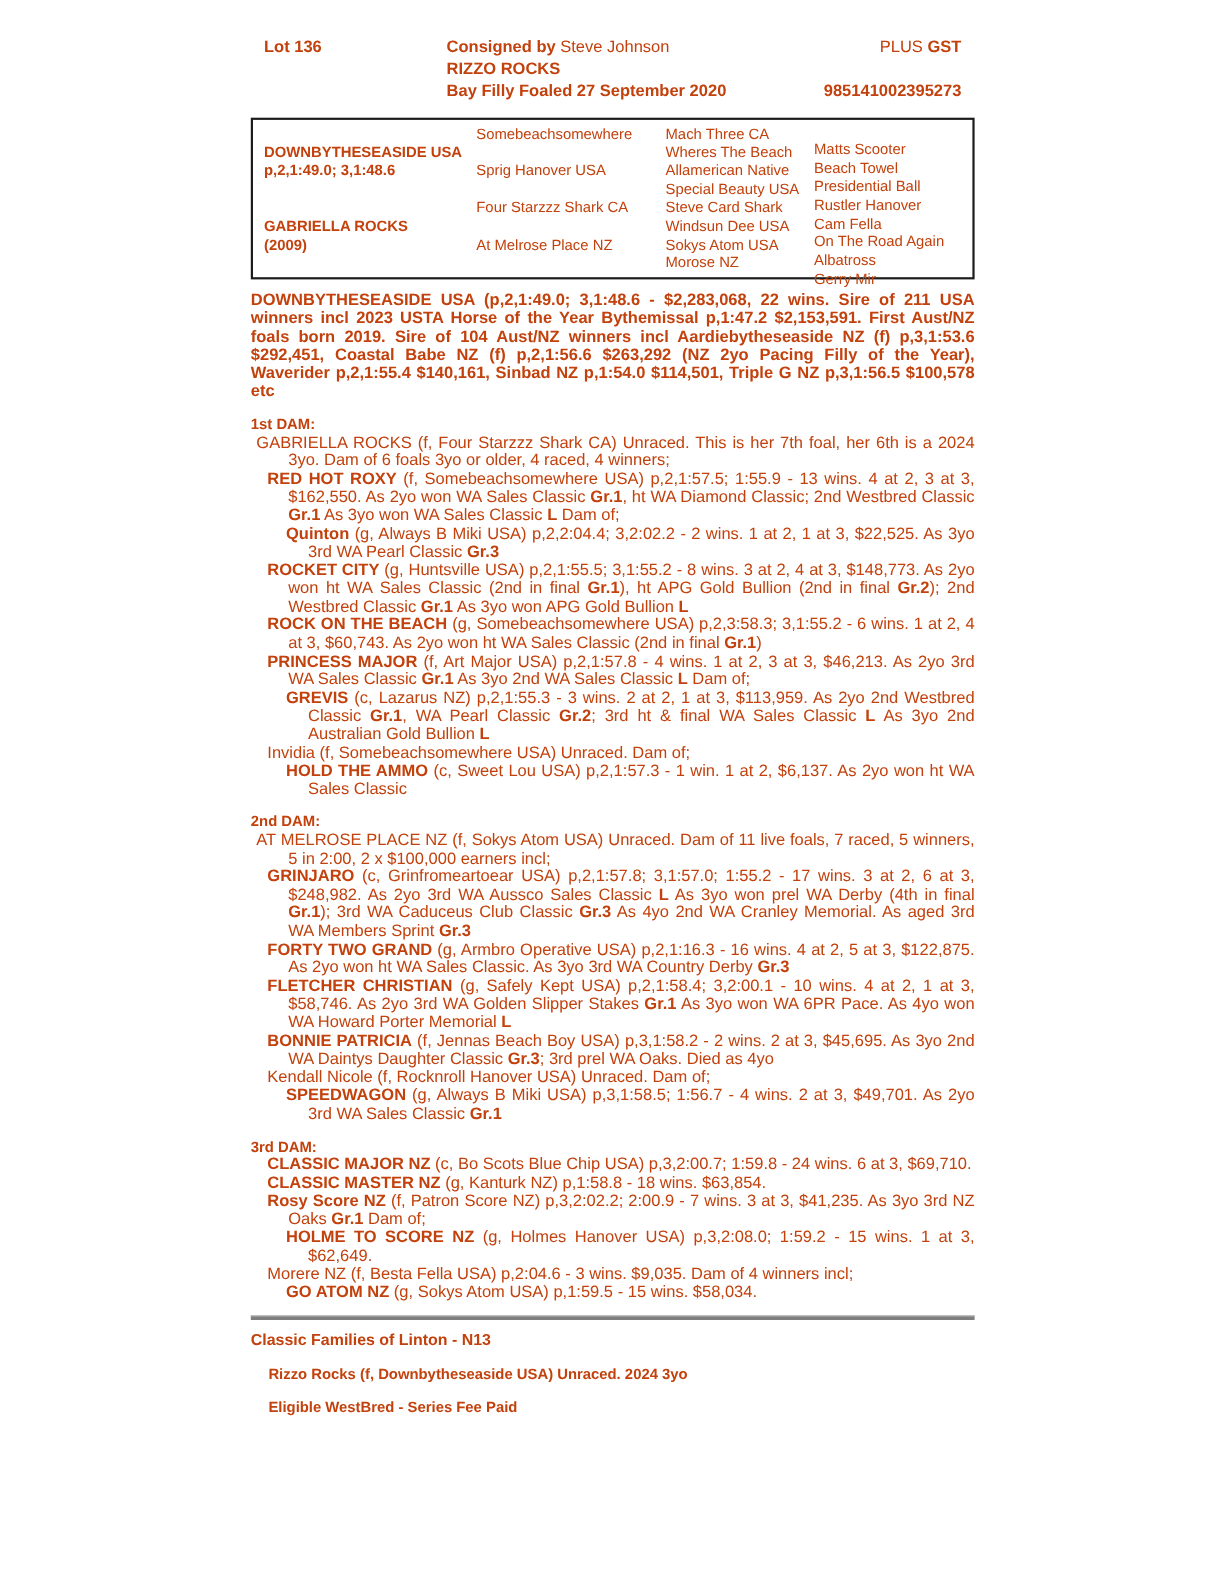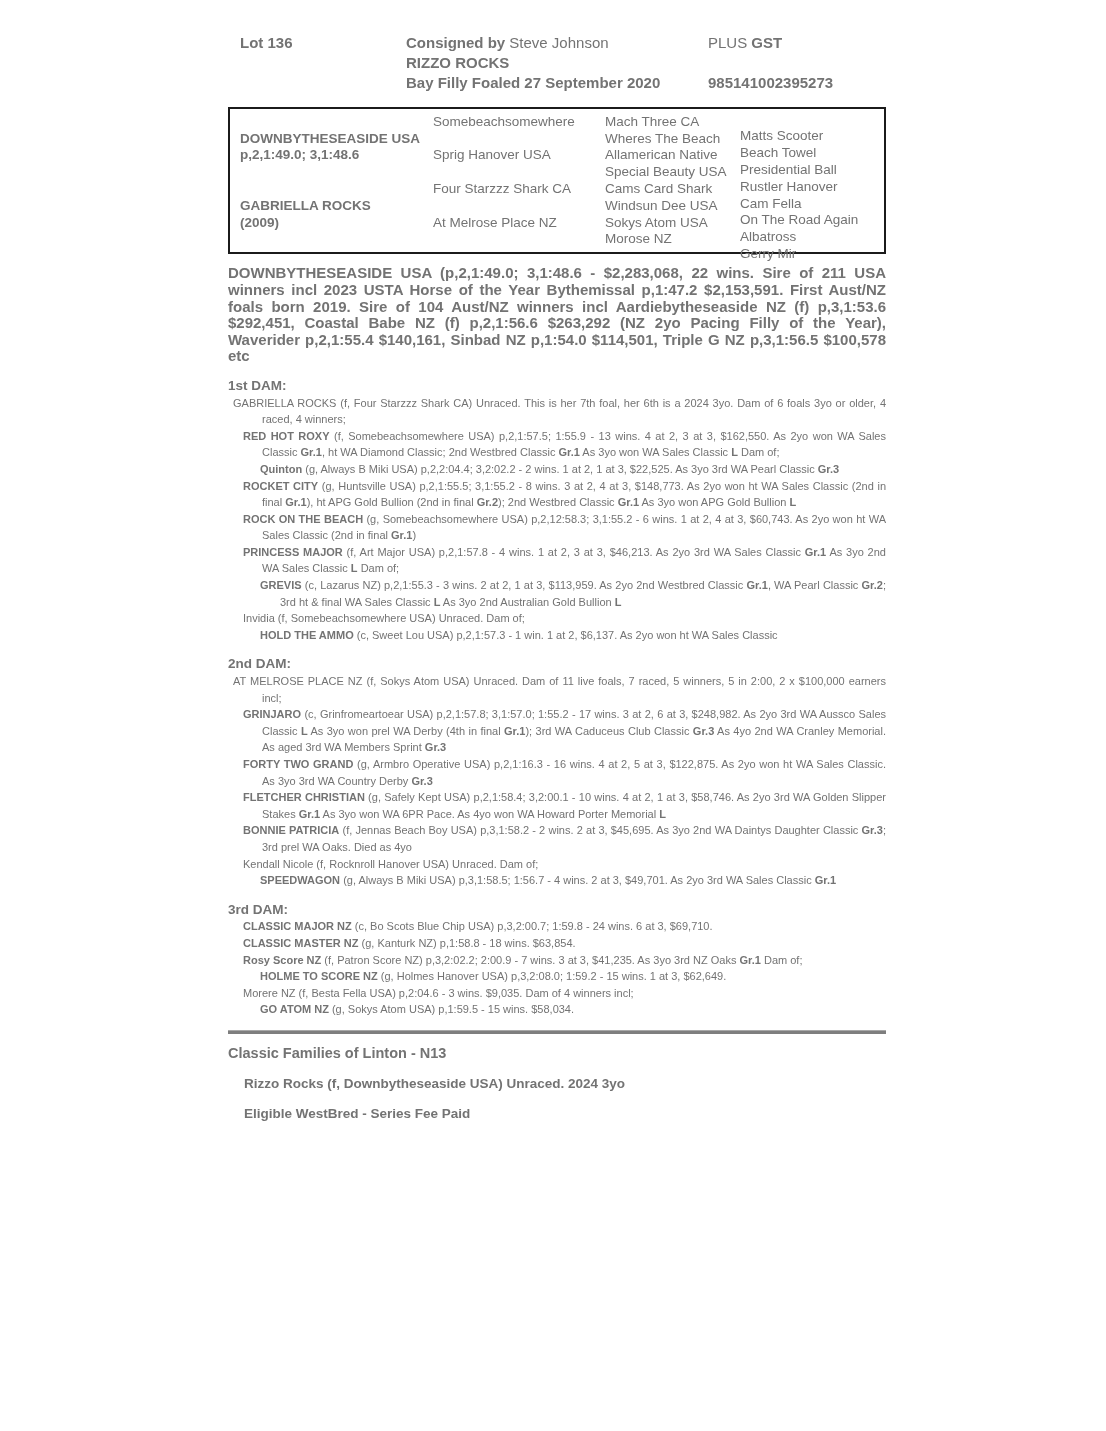--- a/index.html
+++ b/index.html
@@ -1,42 +1,42 @@
 <!DOCTYPE html>
 <html><head>
 <meta charset="utf-8">
 <style>
   html,body { margin:0; padding:0; background:#e9e9e9; }
   .page { width:1106px; height:1431px; background:#ffffff; position:relative;
-          font-family:"Liberation Sans", sans-serif; color:#737373; overflow:hidden; }
+          font-family:"Liberation Sans", sans-serif; color:#c2410c; overflow:hidden; }
   .content { position:absolute; left:228px; top:0; width:658px; }
   .b { font-weight:bold; }
   .j { text-align:justify; }
 
   
   .header { display:grid; grid-template-columns:178px 1fr 178px; margin-top:33px;
             line-height:20px; font-size:15px; }
   .h-left { padding-left:12px; }
   .h-center { text-align:left; }
-  .h-right { padding-right:12px; }
+  .h-right { text-align:right; padding-right:12px; }
 
   
   .ptable { border:2px solid #1b1b1b; margin-top:14px; display:grid;
             grid-template-columns:193px 172px 135px 1fr; grid-auto-rows:16.8px;
             padding:4px 0 5px 10px; font-size:13.5px; align-items:center; }
   .ptable .cell { white-space:nowrap; }
   .ptable .c1 { grid-column:1; font-weight:bold; }
   .ptable .c2 { grid-column:2; }
   .ptable .c3 { grid-column:3; }
   .ptable .c4 { grid-column:4;margin-top:29px; }
 
   
   .sire { margin:11px 0 0 0; font-size:15px; line-height:16.6px; font-weight:bold; }
   .dam-head { margin:13px 0 0 0; font-size:13.5px; line-height:16.6px; font-weight:bold; }
-  .entry { margin:0; font-size:11px; line-height:16.6px; }
+  .entry { margin:0; font-size:15px; line-height:16.6px; }
   .ind0 { padding-left:34px; text-indent:-29px; }
   .ind1 { padding-left:34px; text-indent:-19px; }
   .ind2 { padding-left:52px; text-indent:-20px; }
 
   
   .rule { height:3px; background:#7e7e7e; border-top:1px solid #a8a8a8; margin-top:12px; }
   .f1 { font-size:14.5px; margin:11px 0 0 0; font-weight:bold; }
   .f2 { font-size:13.5px; margin:15px 0 0 0; font-weight:bold;padding-left:16px; }
 </style>
 </head>
@@ -71,21 +71,21 @@
 
       <div class="cell c2" style="grid-row:1">Somebeachsomewhere</div>
       <div class="cell c2" style="grid-row:3">Sprig Hanover USA</div>
       <div class="cell c2" style="grid-row:5">Four Starzzz Shark CA</div>
       <div class="cell c2" style="grid-row:7">At Melrose Place NZ</div>
 
       <div class="cell c3" style="grid-row:1">Mach Three CA</div>
       <div class="cell c3" style="grid-row:2">Wheres The Beach</div>
       <div class="cell c3" style="grid-row:3">Allamerican Native</div>
       <div class="cell c3" style="grid-row:4">Special Beauty USA</div>
-      <div class="cell c3" style="grid-row:5">Cams Card Shark</div>
+      <div class="cell c3" style="grid-row:5">Steve Card Shark</div>
       <div class="cell c3" style="grid-row:6">Windsun Dee USA</div>
       <div class="cell c3" style="grid-row:7">Sokys Atom USA</div>
       <div class="cell c3" style="grid-row:8">Morose NZ</div>
 
       <div class="cell c4" style="grid-row:1">Matts Scooter</div>
       <div class="cell c4" style="grid-row:2">Beach Towel</div>
       <div class="cell c4" style="grid-row:3">Presidential Ball</div>
       <div class="cell c4" style="grid-row:4">Rustler Hanover</div>
       <div class="cell c4" style="grid-row:5">Cam Fella</div>
       <div class="cell c4" style="grid-row:6">On The Road Again</div>
@@ -94,21 +94,21 @@
     </div>
 
     <p class="sire j">DOWNBYTHESEASIDE USA (p,2,1:49.0; 3,1:48.6 - $2,283,068, 22 wins. Sire of 211 USA winners incl 2023 USTA Horse of the Year Bythemissal p,1:47.2 $2,153,591. First Aust/NZ foals born 2019. Sire of 104 Aust/NZ winners incl Aardiebytheseaside NZ (f) p,3,1:53.6 $292,451, Coastal Babe NZ (f) p,2,1:56.6 $263,292 (NZ 2yo Pacing Filly of the Year), Waverider p,2,1:55.4 $140,161, Sinbad NZ p,1:54.0 $114,501, Triple G NZ p,3,1:56.5 $100,578 etc</p>
 
     <div id="dam-sections">
         <p class="dam-head">1st DAM:</p>
         <p class="entry j ind0"><span>GABRIELLA ROCKS (f, Four Starzzz Shark CA) Unraced. This is her 7th foal, her 6th is a 2024 3yo. Dam of 6 foals 3yo or older, 4 raced, 4 winners;</span></p>
         <p class="entry j ind1"><span class="b">RED HOT ROXY</span><span> (f, Somebeachsomewhere USA) p,2,1:57.5; 1:55.9 - 13 wins. 4 at 2, 3 at 3, $162,550. As 2yo won WA Sales Classic </span><span class="b">Gr.1</span><span>, ht WA Diamond Classic; 2nd Westbred Classic </span><span class="b">Gr.1</span><span> As 3yo won WA Sales Classic </span><span class="b">L</span><span> Dam of;</span></p>
         <p class="entry j ind2"><span class="b">Quinton</span><span> (g, Always B Miki USA) p,2,2:04.4; 3,2:02.2 - 2 wins. 1 at 2, 1 at 3, $22,525. As 3yo 3rd WA Pearl Classic </span><span class="b">Gr.3</span></p>
         <p class="entry j ind1"><span class="b">ROCKET CITY</span><span> (g, Huntsville USA) p,2,1:55.5; 3,1:55.2 - 8 wins. 3 at 2, 4 at 3, $148,773. As 2yo won ht WA Sales Classic (2nd in final </span><span class="b">Gr.1</span><span>), ht APG Gold Bullion (2nd in final </span><span class="b">Gr.2</span><span>); 2nd Westbred Classic </span><span class="b">Gr.1</span><span> As 3yo won APG Gold Bullion </span><span class="b">L</span></p>
-        <p class="entry j ind1"><span class="b">ROCK ON THE BEACH</span><span> (g, Somebeachsomewhere USA) p,2,12:58.3; 3,1:55.2 - 6 wins. 1 at 2, 4 at 3, $60,743. As 2yo won ht WA Sales Classic (2nd in final </span><span class="b">Gr.1</span><span>)</span></p>
+        <p class="entry j ind1"><span class="b">ROCK ON THE BEACH</span><span> (g, Somebeachsomewhere USA) p,2,3:58.3; 3,1:55.2 - 6 wins. 1 at 2, 4 at 3, $60,743. As 2yo won ht WA Sales Classic (2nd in final </span><span class="b">Gr.1</span><span>)</span></p>
         <p class="entry j ind1"><span class="b">PRINCESS MAJOR</span><span> (f, Art Major USA) p,2,1:57.8 - 4 wins. 1 at 2, 3 at 3, $46,213. As 2yo 3rd WA Sales Classic </span><span class="b">Gr.1</span><span> As 3yo 2nd WA Sales Classic </span><span class="b">L</span><span> Dam of;</span></p>
         <p class="entry j ind2"><span class="b">GREVIS</span><span> (c, Lazarus NZ) p,2,1:55.3 - 3 wins. 2 at 2, 1 at 3, $113,959. As 2yo 2nd Westbred Classic </span><span class="b">Gr.1</span><span>, WA Pearl Classic </span><span class="b">Gr.2</span><span>; 3rd ht &amp; final WA Sales Classic </span><span class="b">L</span><span> As 3yo 2nd Australian Gold Bullion </span><span class="b">L</span></p>
         <p class="entry j ind1"><span>Invidia (f, Somebeachsomewhere USA) Unraced. Dam of;</span></p>
         <p class="entry j ind2"><span class="b">HOLD THE AMMO</span><span> (c, Sweet Lou USA) p,2,1:57.3 - 1 win. 1 at 2, $6,137. As 2yo won ht WA Sales Classic</span></p>
         <p class="dam-head">2nd DAM:</p>
         <p class="entry j ind0"><span>AT MELROSE PLACE NZ (f, Sokys Atom USA) Unraced. Dam of 11 live foals, 7 raced, 5 winners, 5 in 2:00, 2 x $100,000 earners incl;</span></p>
         <p class="entry j ind1"><span class="b">GRINJARO</span><span> (c, Grinfromeartoear USA) p,2,1:57.8; 3,1:57.0; 1:55.2 - 17 wins. 3 at 2, 6 at 3, $248,982. As 2yo 3rd WA Aussco Sales Classic </span><span class="b">L</span><span> As 3yo won prel WA Derby (4th in final </span><span class="b">Gr.1</span><span>); 3rd WA Caduceus Club Classic </span><span class="b">Gr.3</span><span> As 4yo 2nd WA Cranley Memorial. As aged 3rd WA Members Sprint </span><span class="b">Gr.3</span></p>
         <p class="entry j ind1"><span class="b">FORTY TWO GRAND</span><span> (g, Armbro Operative USA) p,2,1:16.3 - 16 wins. 4 at 2, 5 at 3, $122,875. As 2yo won ht WA Sales Classic. As 3yo 3rd WA Country Derby </span><span class="b">Gr.3</span></p>
         <p class="entry j ind1"><span class="b">FLETCHER CHRISTIAN</span><span> (g, Safely Kept USA) p,2,1:58.4; 3,2:00.1 - 10 wins. 4 at 2, 1 at 3, $58,746. As 2yo 3rd WA Golden Slipper Stakes </span><span class="b">Gr.1</span><span> As 3yo won WA 6PR Pace. As 4yo won WA Howard Porter Memorial </span><span class="b">L</span></p>
         <p class="entry j ind1"><span class="b">BONNIE PATRICIA</span><span> (f, Jennas Beach Boy USA) p,3,1:58.2 - 2 wins. 2 at 3, $45,695. As 3yo 2nd WA Daintys Daughter Classic </span><span class="b">Gr.3</span><span>; 3rd prel WA Oaks. Died as 4yo</span></p>

